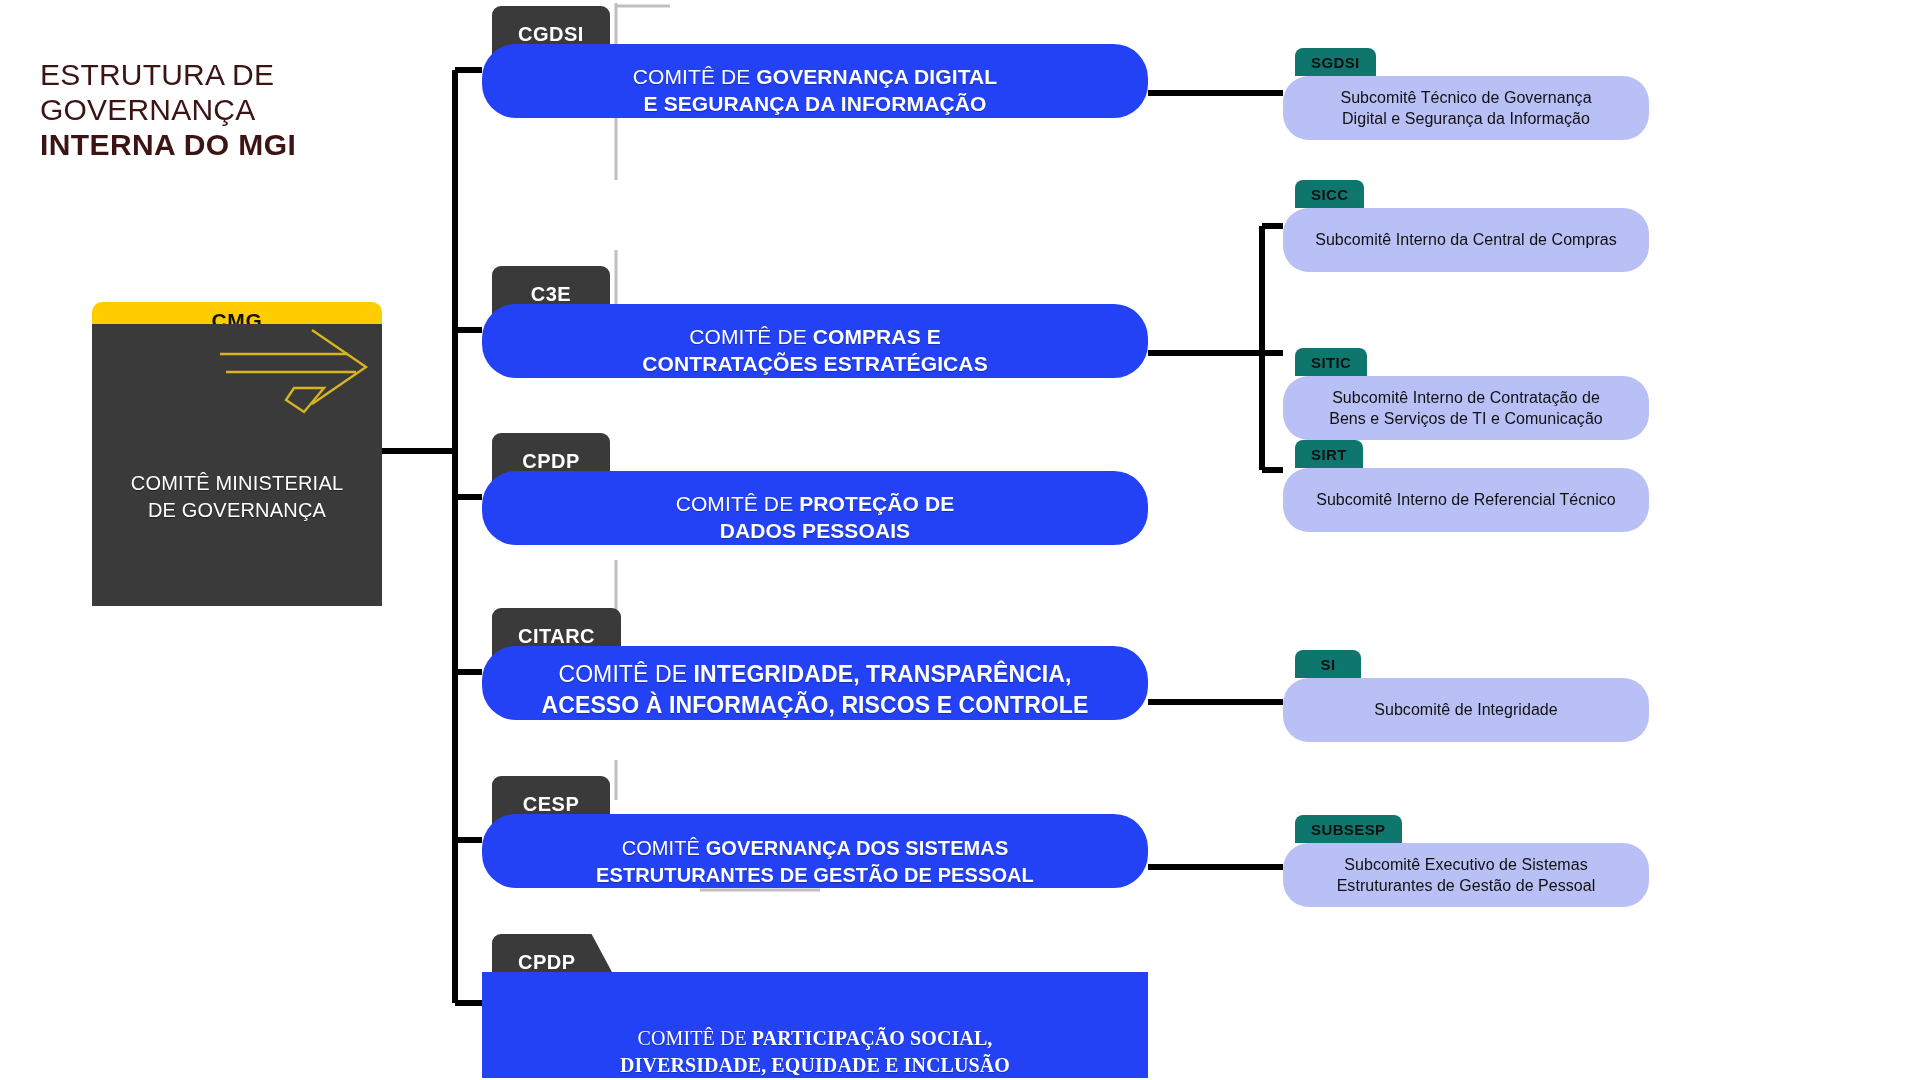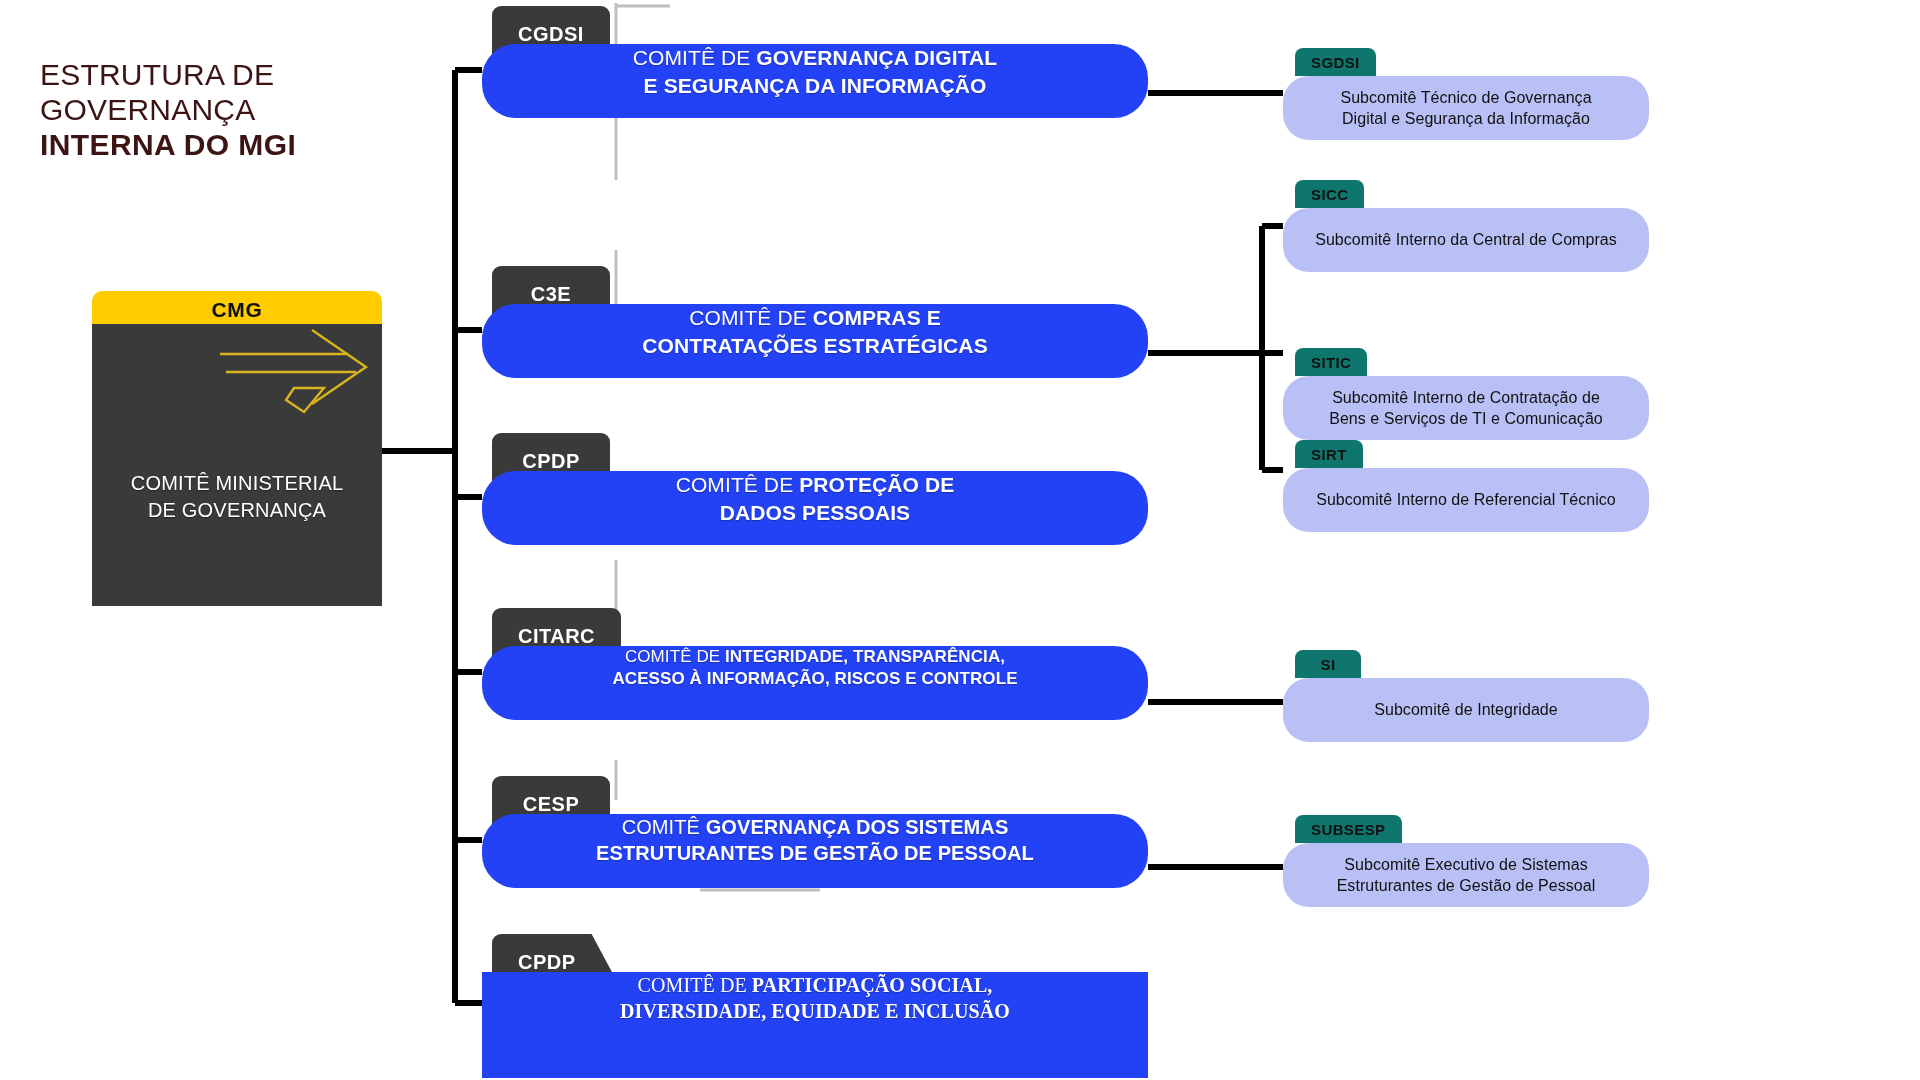--- a/index.html
+++ b/index.html
@@ -54,21 +54,21 @@
   #cmg {
     position: absolute;
     left: 92px;
     top: 286px;
     width: 290px;
     height: 320px;
   }
   #cmg .cmg-head {
     position: absolute;
     left: 0;
-    top: 5px;
+    top: 16px;
     width: 290px;
     height: 38px;
     background: #FFCC00;
     border-radius: 10px 10px 0 0;
     color: #111111;
     font-size: 21px;
     font-weight: 700;
     letter-spacing: 0.6px;
     display: flex;
     align-items: center;
@@ -132,21 +132,21 @@
     clip-path: polygon(0 0, calc(100% - 30px) 0, 100% 100%, 0 100%);
   }
   .committee .c-body {
     position: absolute;
     left: 0;
     top: 42px;
     background: #2342F5;
     border-radius: 34px;
     color: #FFFFFF;
     display: flex;
-    align-items: flex-start;
+    align-items: flex-end;
     justify-content: center;
     text-align: center;
     font-size: 21px;
     font-weight: 400;
     line-height: 1.32;
     letter-spacing: 0.1px;
     padding: 0 16px;
     box-sizing: border-box;
     text-shadow: 0 1px 1px rgba(0,0,0,0.30);
   }
@@ -315,21 +315,21 @@
           <b>DADOS PESSOAIS</b>
         </div>
       </div>
     </div>
   </div>
 
   <div class="committee" style="left:482px; top:604px; width:666px; height:116px;">
     <div class="c-tab">
       <span>CITARC</span>
     </div>
-    <div class="c-body" style="width:666px; height:74px; font-size:17px;">
+    <div class="c-body" style="width:666px; height:74px; font-size:23px;">
       <div>
         <div>
           <span>COMITÊ DE </span><b>INTEGRIDADE, TRANSPARÊNCIA,</b>
         </div>
         <div>
           <b>ACESSO À INFORMAÇÃO, RISCOS E CONTROLE</b>
         </div>
       </div>
     </div>
   </div>

